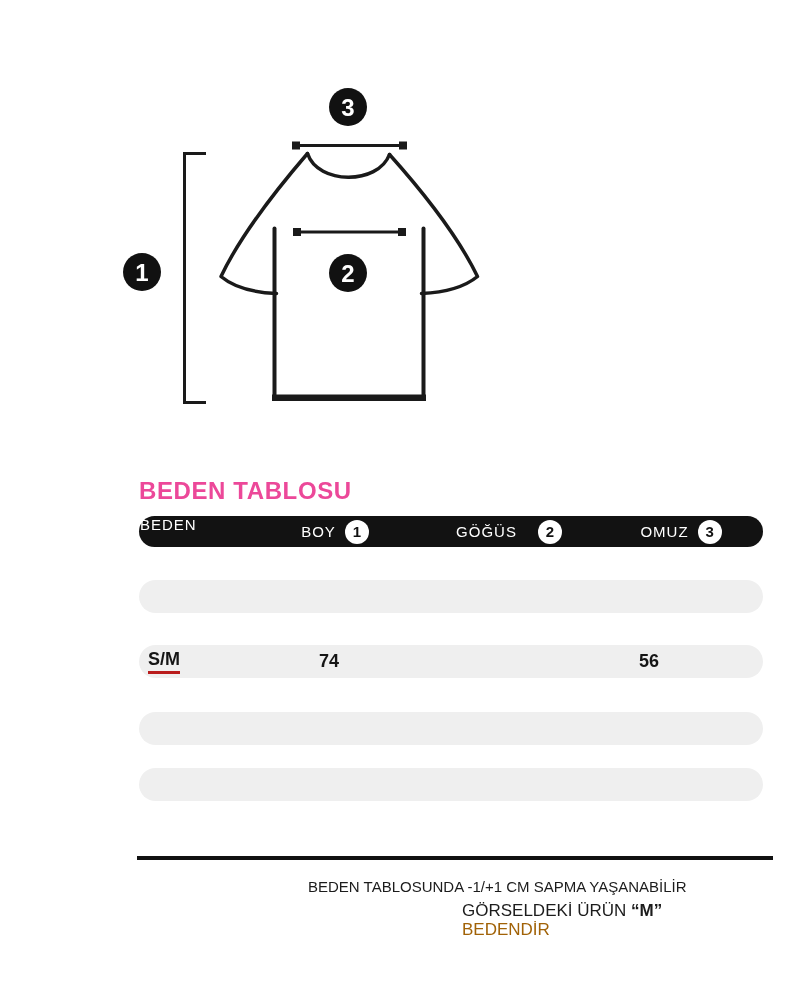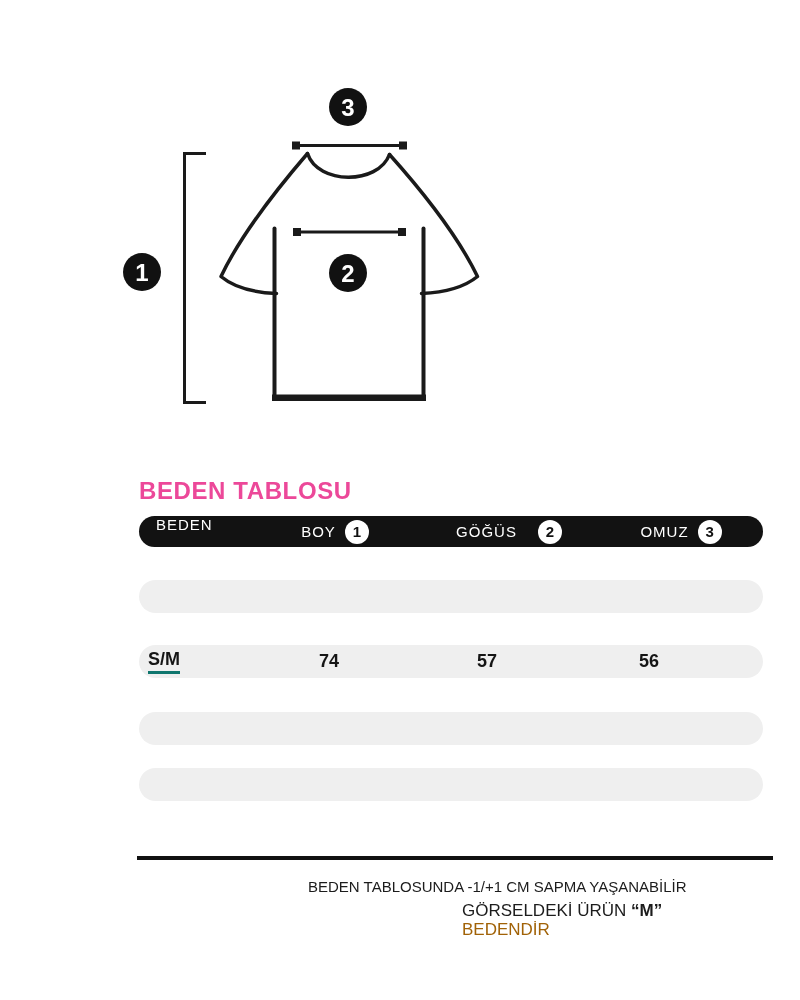--- a/index.html
+++ b/index.html
@@ -40,21 +40,21 @@
     position: absolute;
     left: 139px; top: 516px;
     width: 624px;
     height: 31px;
     border-radius: 16px;
     background: #121212;
     color: #ffffff;
   }
   .header-size-label {
     position: absolute;
-    left: 17px; top: 0;
+    left: 1px; top: 0;
     height: 17px;
     display: flex; align-items: center;
     font-size: 15px;
     letter-spacing: 1px;
   }
   .header-group {
     position: absolute; top: 0;
     height: 31px;
     display: flex;
     align-items: center;
@@ -86,21 +86,21 @@
   .data-row .cell-size {
     position: absolute;
     left: 9px; top: 0;
     height: 33px;
     display: flex; align-items: center;
     font-size: 18px;
     font-weight: bold;
     color: #151515;
   }
   .data-row.row-sm .cell-size .size-text {
-    border-bottom: 3px solid #0f766e;
+    border-bottom: 3px solid #b91c1c;
     padding-bottom: 1px;
   }
   .data-row .cell-val {
     position: absolute; top: 0;
     height: 33px;
     width: 100px;
     display: flex; align-items: center; justify-content: center;
     font-size: 18px;
     font-weight: 600;
     color: #151515;
@@ -210,21 +210,20 @@
   </div>
 
   <div class="pill" style="top:580px"></div>
 
   <div class="pill" style="top:645px"></div>
   <div class="data-row row-sm" style="top:645px">
     <span class="cell-size">
       <span class="size-text">S/M</span>
     </span>
     <span class="cell-val c1">74</span>
-    <span class="cell-val c2">57</span>
     <span class="cell-val c3">56</span>
   </div>
 
 
   <div class="pill" style="top:712px"></div>
   <div class="pill" style="top:768px"></div>
 
   <div class="separator"></div>
 
   <div class="footer-note1">BEDEN TABLOSUNDA -1/+1 CM SAPMA YAŞANABİLİR</div>

